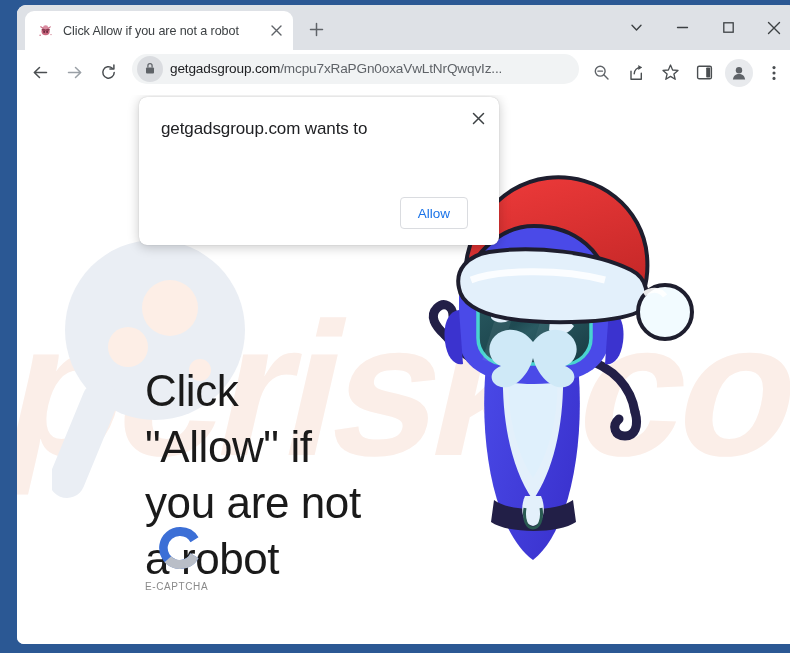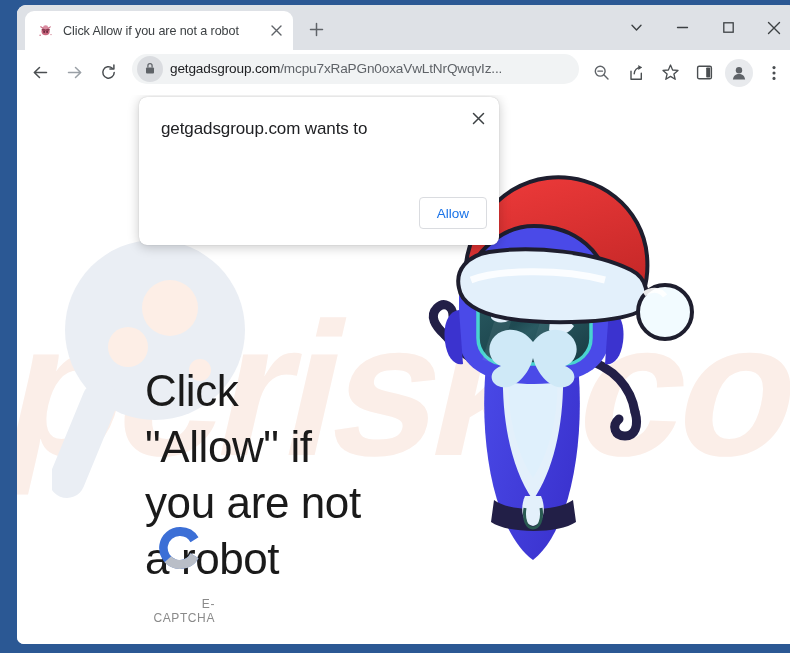--- a/index.html
+++ b/index.html
@@ -186,25 +186,25 @@
     letter-spacing: -0.4px;
   }
   
   #captcha-logo {
     position: absolute;
     left: 128px; top: 428px;
     width: 70px;
     text-align: center;
   }
   #captcha-label {
-    font-size: 12px;
+    font-size: 10px;
     color: #8a8a8a;
     letter-spacing: 0.6px;
-    margin-top: 20px;
-    text-align: right;
+    margin-top: 4px;
+    text-align: left;
   }
   
   #robot {
     position: absolute;
     left: 330px; top: 35px;
     width: 350px; height: 500px;
     pointer-events: none;
   }
   
   #notif-dialog {
@@ -238,21 +238,21 @@
     align-items: center;
     gap: 12px;
   }
   #bell-icon { width: 18px; height: 18px; display:flex; align-items:center; justify-content:center; color:#5f6368;}
   #notif-perm-label {
     font-size: 13.5px;
     color: #3c4043;
   }
   #notif-actions {
     position: absolute;
-    right: 12px; bottom: 16px;
+    right: 31px; bottom: 16px;
     display: flex;
     gap: 12px;
   }
   .notif-btn {
     min-width: 68px;
     height: 32px;
     padding: 0 16px;
     background: #ffffff;
     border: 1px solid #dadce0;
     border-radius: 4px;

